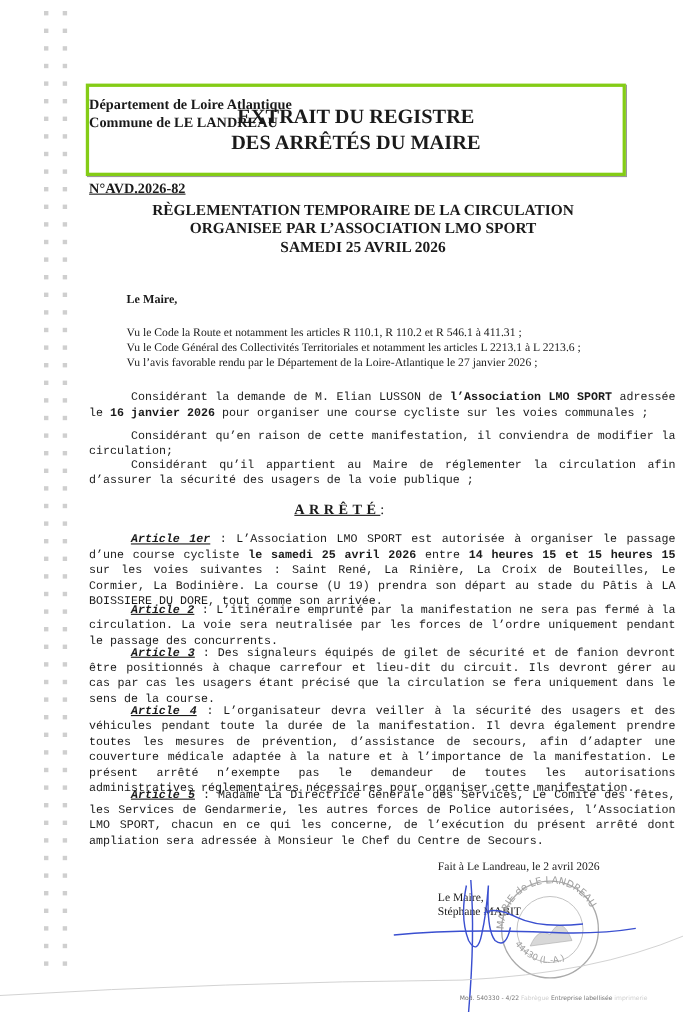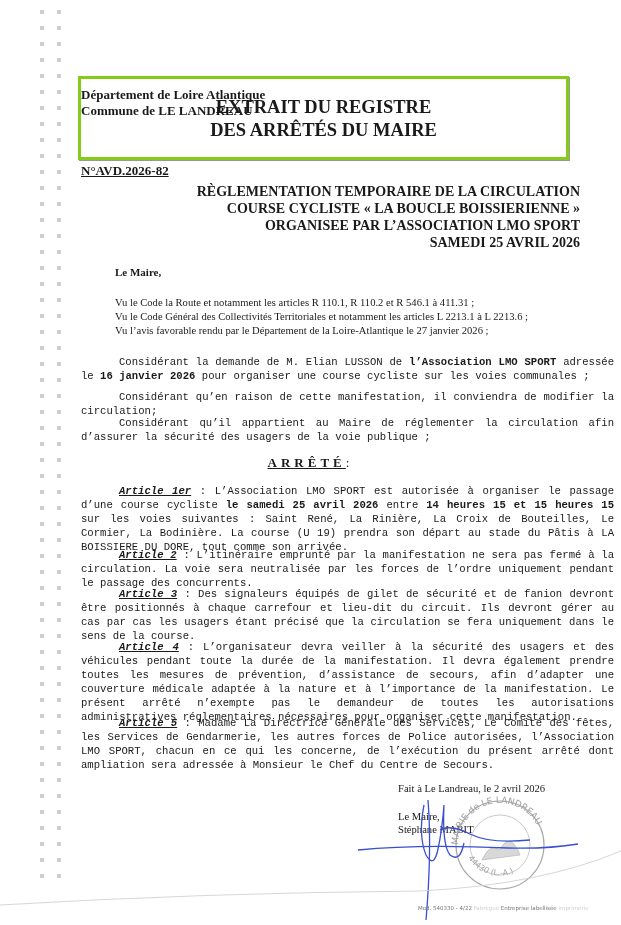--- a/index.html
+++ b/index.html
@@ -5,21 +5,21 @@
   html, body { margin: 0; padding: 0; background: #ffffff; }
   body { width: 621px; height: 925px; position: relative; overflow: hidden;
          font-family: "Liberation Serif", "DejaVu Serif", serif; color: #1a1a1a; }
   .dots { position: absolute; left: 0; top: 0; width: 70px; height: 900px; }
   .dot { position: absolute; width: 4px; height: 4px; background: #cfcfcf; }
   .header-org { position: absolute; left: 81px; top: 39px; font-weight: bold; font-size: 13px; line-height: 16px; margin-top: 48px; }
   .title-box { position: absolute; left: 78px; top: 76px; width: 485px; height: 78px;
                border: 3px solid #84cc16; box-shadow: 1px 1px 0 #999; }
   .title-box .t { position: absolute; left: 0; right: 0; text-align: center; font-weight: bold; font-size: 18.5px; line-height: 22px; }
   .ref { position: absolute; left: 81px; top: 163px; font-weight: bold; font-size: 13px; text-decoration: underline; }
-  .subject { position: absolute; left: 80px; width: 500px; top: 183px; text-align: right; font-weight: bold; font-size: 14px; line-height: 17px; }
+  .subject { position: absolute; left: 80px; width: 500px; top: 183px; text-align: center; font-weight: bold; font-size: 14px; line-height: 17px; }
   .p { position: absolute; left: 81px; width: 533px; font-size: 10.6px; line-height: 14px; text-align: justify; }
   .indent { text-indent: 38px; font-family: Liberation Mono, monospace; }
   .b { font-weight: bold; }
   .art { font-style: italic; font-weight: bold; text-decoration: underline; }
   .maire { position: absolute; left: 115px; top: 266px; font-weight: bold; font-size: 11px; }
   .vu { position: absolute; left: 115px; top: 296px; font-size: 10.6px; line-height: 14px; }
   .arrete { position: absolute; left: 0; width: 621px; top: 455px; text-align: center; font-weight: bold; font-size: 13px; letter-spacing: 4px; }
   .arrete span.u { text-decoration: underline; }
   .sign { position: absolute; left: 398px; font-size: 10.6px; line-height: 13px; }
   .footer { position: absolute; left: 418px; top: 905px; font-family: "DejaVu Sans", sans-serif; font-size: 5.5px; color: #777; white-space: nowrap; }
@@ -149,21 +149,20 @@
 
 <div class="title-box">
   <div class="t" style="top:17px">EXTRAIT DU REGISTRE</div>
   <div class="t" style="top:40px">DES ARRÊTÉS DU MAIRE</div>
 </div>
 
 <div class="ref">N°AVD.2026-82</div>
 
 <div class="subject">
   <div>RÈGLEMENTATION TEMPORAIRE DE LA CIRCULATION</div>
-  <div>COURSE CYCLISTE « LA BOUCLE BOISSIERIENNE »</div>
   <div>ORGANISEE PAR L’ASSOCIATION LMO SPORT</div>
   <div>SAMEDI 25 AVRIL 2026</div>
 </div>
 
 <div class="maire">Le Maire,</div>
 
 <div class="vu">
   <div>Vu le Code la Route et notamment les articles R 110.1, R 110.2 et R 546.1 à 411.31 ;</div>
   <div>Vu le Code Général des Collectivités Territoriales et notamment les articles L 2213.1 à L 2213.6 ;</div>
   <div>Vu l’avis favorable rendu par le Département de la Loire-Atlantique le 27 janvier 2026 ;</div>

